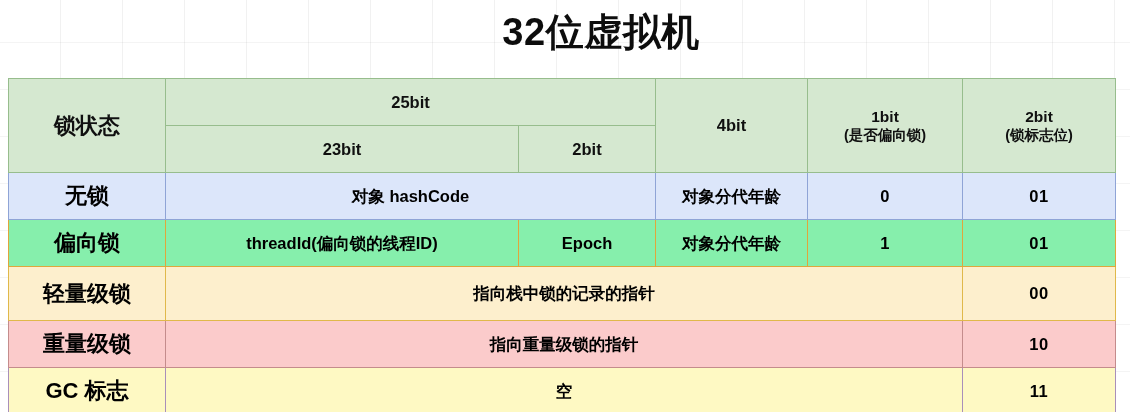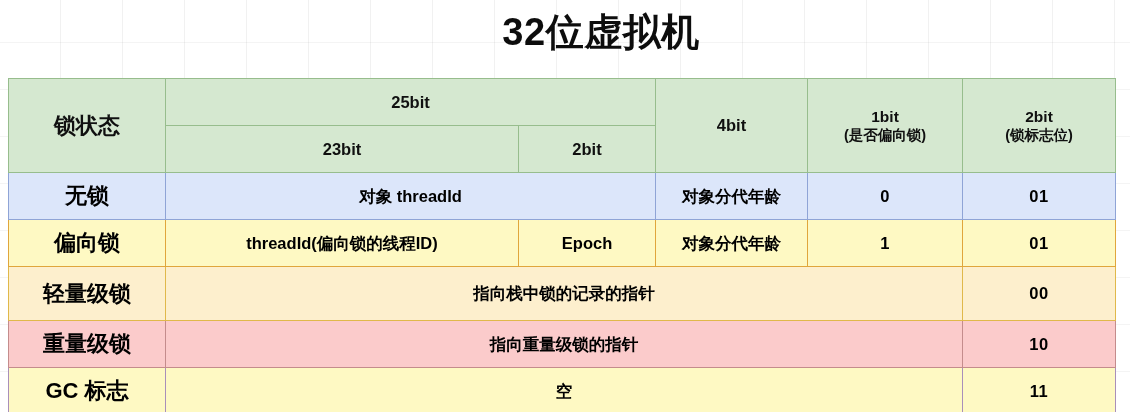--- a/index.html
+++ b/index.html
@@ -72,21 +72,21 @@
   .hdr {
     background: #d5e8d0;
     border-color: #97bd8d !important;
     color: #101010;
   }
   .hdr-sub { font-size: 14.5px; }
   .hdr-sub .sub-line { display: block; font-size: 15.5px; }
 
   
   .r-unlocked    { background: #dce6fa; border-color: #8fa4d6 !important; }
-  .r-biased      { background: #fef9c3; border-color: #e0a63c !important; }
+  .r-biased      { background: #86efac; border-color: #e0a63c !important; }
   .r-lightweight { background: #fdefcd; border-color: #e0b84a !important; }
   .r-heavy       { background: #fbcbcb; border-color: #c48c8c !important; margin-left: 46px; }
   .r-gc          { background: #fef9c3; border-color: #a98fba !important; margin-left: 33px; }
 
   .label-cell { font-size: 22px; }
   .bits-cell  { font-size: 16.5px; letter-spacing: 0.5px; }
 
   #watermark {
     position: absolute;
     right: 14px;
@@ -132,21 +132,21 @@
         </td>
       </tr>
 
       <tr style="height: 47px;">
         <td class="hdr">23bit</td>
         <td class="hdr">2bit</td>
       </tr>
 
       <tr class="r-unlocked" style="height: 47px; margin-left: 27px;">
         <td class="r-unlocked label-cell">无锁</td>
-        <td class="r-unlocked" colspan="2">对象 threadId</td>
+        <td class="r-unlocked" colspan="2">对象 hashCode</td>
         <td class="r-unlocked">对象分代年龄</td>
         <td class="r-unlocked bits-cell">0</td>
         <td class="r-unlocked bits-cell">01</td>
       </tr>
 
       <tr class="r-biased" style="height: 47px;">
         <td class="r-biased label-cell">偏向锁</td>
         <td class="r-biased">threadId(偏向锁的线程ID)</td>
         <td class="r-biased">Epoch</td>
         <td class="r-biased">对象分代年龄</td>

